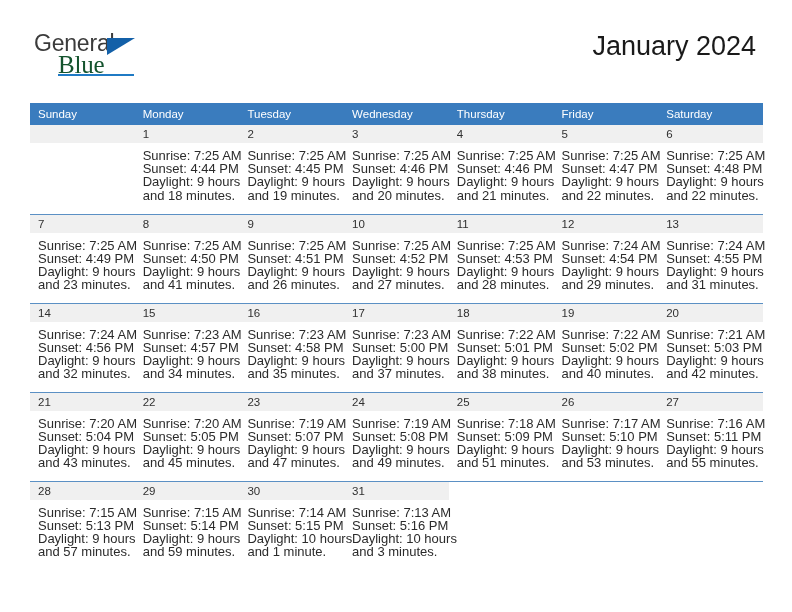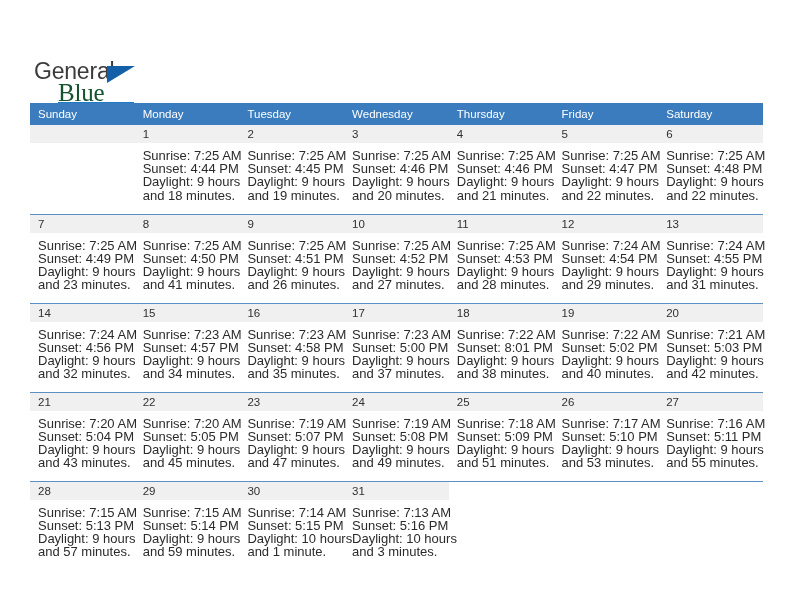--- a/index.html
+++ b/index.html
@@ -29,21 +29,20 @@
     align-items: flex-start;
     justify-content: space-between;
     padding: 30px 36px 0 34px;
   }
   .logo {
     position: relative;
     width: 110px;
     height: 52px;
     line-height: 1;
     user-select: none;
-    margin-top: 28px;
   }
   .logo-general {
     position: absolute;
     left: 0; top: 2px;
     font-size: 23px;
     color: #3b3b3b;
     letter-spacing: -0.2px;
     font-family: "Liberation Sans", sans-serif;
   }
   .logo-blue {
@@ -144,20 +143,21 @@
   <div class="header">
 
     <div class="logo">
       <span class="logo-general">General</span>
       <span class="logo-tri"></span>
       <span class="logo-blue">Blue</span>
       <span class="logo-underline"></span>
     </div>
 
     <div class="titles">
+      <h1 class="cal-title">January 2024</h1>
     </div>
 
   </div>
 
   <div class="calendar">
     <table class="cal">
       <thead>
         <tr>
           <th>Sunday</th>
           <th>Monday</th>
@@ -327,21 +327,21 @@
                 <div>Sunrise: 7:23 AM</div>
                 <div>Sunset: 5:00 PM</div>
                 <div>Daylight: 9 hours</div>
                 <div>and 37 minutes.</div>
               </div>
             </td>
             <td class="daycell">
               <div class="daynum">18</div>
               <div class="dayinfo">
                 <div>Sunrise: 7:22 AM</div>
-                <div>Sunset: 8:01 PM</div>
+                <div>Sunset: 5:01 PM</div>
                 <div>Daylight: 9 hours</div>
                 <div>and 38 minutes.</div>
               </div>
             </td>
             <td class="daycell">
               <div class="daynum">19</div>
               <div class="dayinfo">
                 <div>Sunrise: 7:22 AM</div>
                 <div>Sunset: 5:02 PM</div>
                 <div>Daylight: 9 hours</div>

